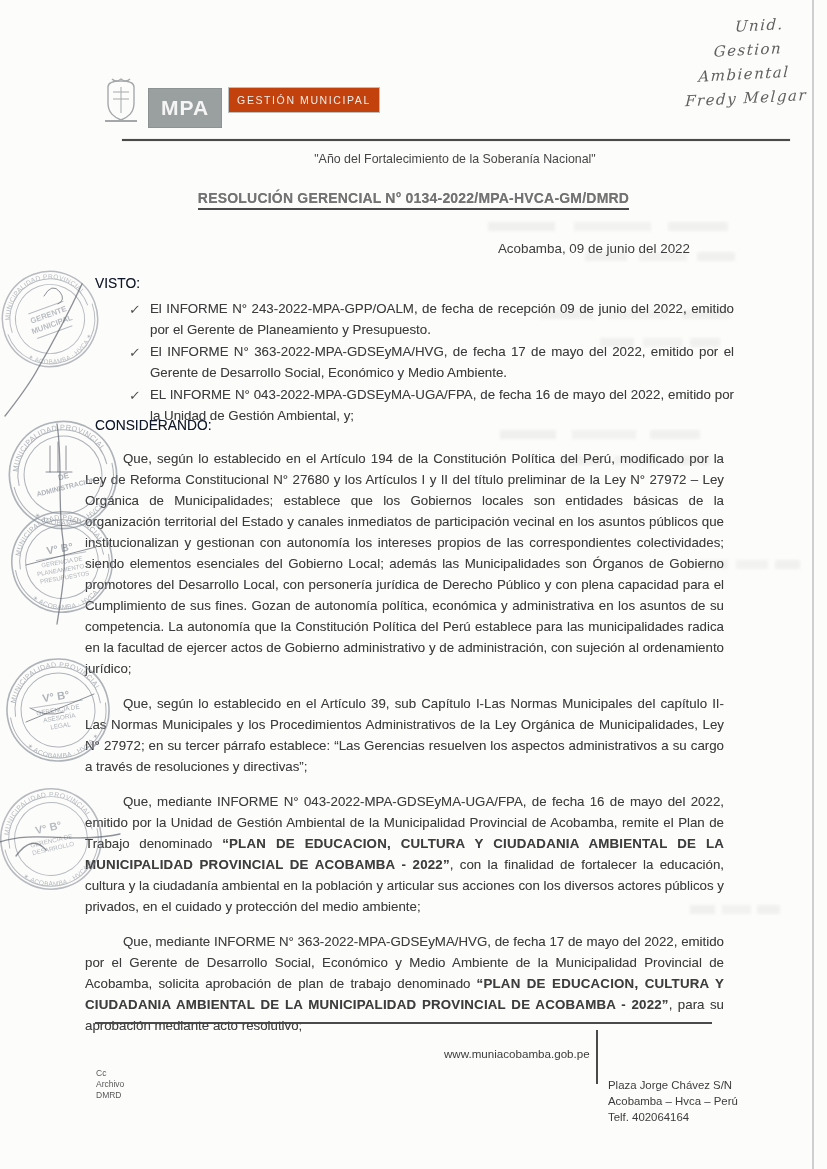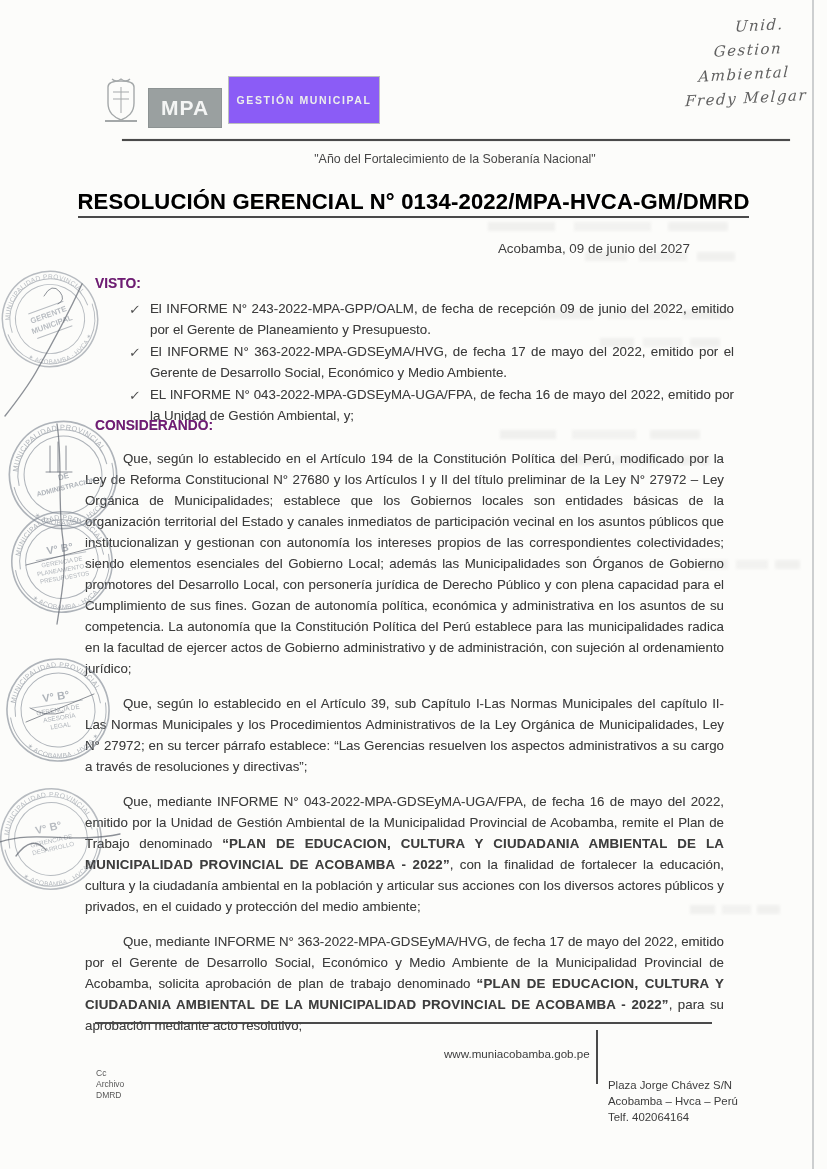--- a/index.html
+++ b/index.html
@@ -15,34 +15,34 @@
     font-family:"DejaVu Serif", serif; font-style:italic; font-size:15px; color:#606060;
     letter-spacing:1.5px; line-height:24px; text-align:left;}
   .note .l1{margin-left:46px;} .note .l2{margin-left:26px;} .note .l3{margin-left:12px;} .note .l4{margin-left:0;}
 
   
   .logo{position:absolute; top:72px; left:100px; display:flex; align-items:center; gap:6px;}
   .coat{width:42px; height:46px; opacity:.8;}
   .logo-acronym{width:74px; height:40px; background:#9aa0a0; color:#f4f5f4; font-weight:bold;
     font-size:21px; letter-spacing:1px; display:flex; align-items:center; justify-content:center;
     border:1px solid #8d9393;margin-top:16px;}
-  .logo-sub{width:152px; height:48px; background:#8b5cf6; color:#eceeec; font-size:10.5px;
+  .logo-sub{width:152px; height:26px; background:#c2410c; color:#eceeec; font-size:10.5px;
     letter-spacing:1.6px; display:flex; align-items:center; justify-content:center;
-    border:1px solid #bcbfbe; white-space:nowrap;font-weight:bold;}
+    border:1px solid #bcbfbe; white-space:nowrap;}
 
   .hrule{position:absolute; left:122px; top:139px; width:668px; height:2px; background:#4a4a4a;
     box-shadow:0 0 1px #777;}
   .motto{position:absolute; left:120px; top:152px; width:670px; text-align:center;
     font-size:12.4px; color:#454545;}
   .title-wrap{position:absolute; left:0; top:189px; width:827px; text-align:center;}
-  .title-wrap span{font-weight:bold; font-size:22px; color:#000000; letter-spacing:.2px;
+  .title-wrap span{font-weight:bold; font-size:14px; color:#737373; letter-spacing:.2px;
     border-bottom:2.5px solid #4a4a4a; padding-bottom:2px; text-shadow:0 0 .6px rgba(70,70,70,.5);}
   .dateline{position:absolute; top:241px; right:137px; font-size:13.4px;}
 
-  .sec-h{position:absolute; left:95px; font-weight:bold; font-size:13.8px; color:#701a75;
+  .sec-h{position:absolute; left:95px; font-weight:normal; font-size:13.8px; color:#0f172a;
     text-shadow:0 0 .5px rgba(70,70,70,.45);}
   .visto-h{top:276px;} .cons-h{top:418px;}
 
   .visto-list{position:absolute; left:128px; top:298px; width:606px; font-size:13.3px; line-height:21px;}
   .visto-item{display:flex; margin-bottom:1px;}
   .check{flex:0 0 22px; color:#4c4c4c; font-size:13px; transform:skewX(-8deg); padding-top:1px;}
   .visto-item p{margin:0; text-align:justify; text-shadow:0 0 .5px rgba(80,80,80,.35);}
 
   .paras{position:absolute; left:85px; top:448px; width:639px; font-size:13.3px; line-height:21px;}
   .paras p{margin:0 0 14px 0; text-align:justify; text-indent:38px; text-shadow:0 0 .5px rgba(80,80,80,.35);}
@@ -105,21 +105,21 @@
   </div>
 
   <div class="hrule"></div>
 
   <div class="motto">"Año del Fortalecimiento de la Soberanía Nacional"</div>
 
   <div class="title-wrap">
     <span>RESOLUCIÓN GERENCIAL N° 0134-2022/MPA-HVCA-GM/DMRD</span>
   </div>
 
-  <div class="dateline">Acobamba, 09 de junio del 2027</div>
+  <div class="dateline">Acobamba, 09 de junio del 2022</div>
 
   <div class="sec-h visto-h">VISTO:</div>
 
   <div class="visto-list">
     <div class="visto-item">
       <span class="check">✓</span>
       <p>El INFORME N° 243-2022-MPA-GPP/OALM, de fecha de recepción 09 de junio del 2022, emitido por el Gerente de Planeamiento y Presupuesto.</p>
     </div>
     <div class="visto-item">
       <span class="check">✓</span>

